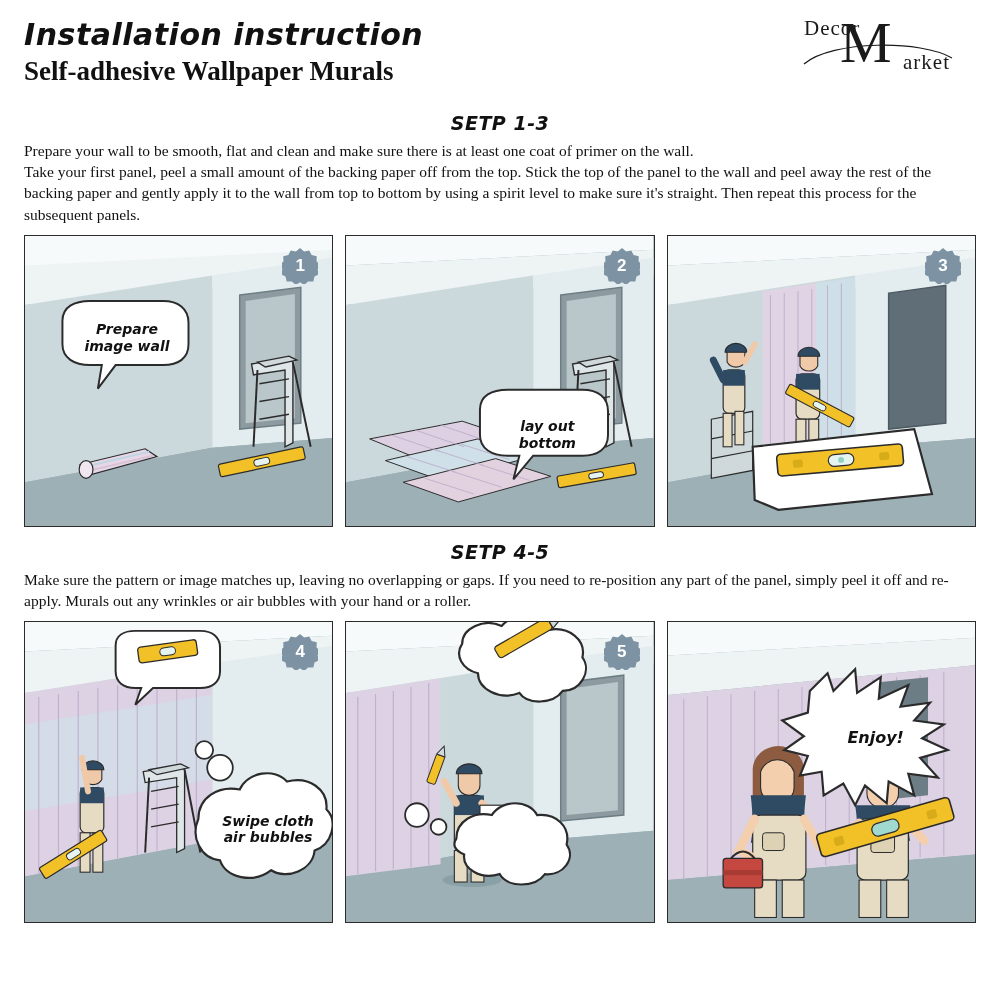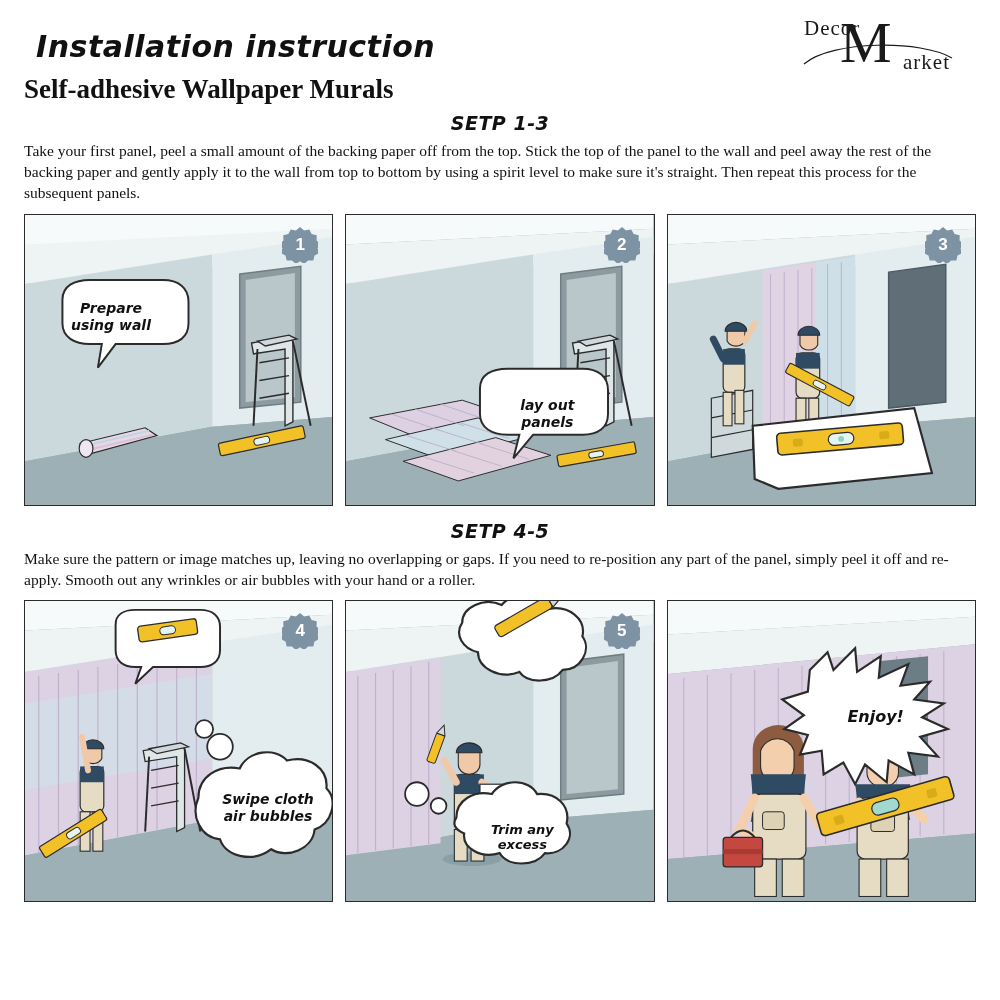--- a/index.html
+++ b/index.html
@@ -30,21 +30,21 @@
     padding-top: 18px;
     height: 80px;
   }
   .title-main {
     font-family: "DejaVu Sans", sans-serif;
     font-style: italic;
     font-weight: bold;
     font-size: 30px;
     letter-spacing: 0.5px;
     color: #111;
-    margin: 12px;
+    margin: 0;
     line-height: 1.1;
   }
   .title-sub {
     font-family: "Liberation Serif", serif;
     font-weight: bold;
     font-size: 27px;
     color: #111;
     margin: 6px 0 16px 0;
     line-height: 1.1;
   }
@@ -186,20 +186,21 @@
         <path d="M2 26 C 30 2, 120 2, 150 20" fill="none" stroke="#1a1a1a" stroke-width="1.2"></path>
       </svg>
       <div class="logo-decor">Decor</div>
       <div class="logo-m">M</div>
       <div class="logo-arket">arket</div>
     </div>
   </div>
 
   <div class="step-head">SETP 1-3</div>
   <div class="body-text">
+    <p>Prepare your wall to be smooth, flat and clean and make sure there is at least one coat of primer on the wall.</p>
     <p>Take your first panel, peel a small amount of the backing paper off from the top. Stick the top of the panel to the wall and peel away the rest of the backing paper and gently apply it to the wall from top to bottom by using a spirit level to make sure it's straight. Then repeat this process for the subsequent panels.</p>
   </div>
 
   <div class="strip">
 
     <div class="panel">
       <svg class="svgwrap" viewBox="0 0 312 290" preserveAspectRatio="none">
 
         <rect x="0" y="0" width="312" height="290" fill="#9cb0b6"></rect>
         <polygon points="0,0 312,0 312,40 0,70" fill="#eef3f4"></polygon>
@@ -235,24 +236,24 @@
           <line x1="236" y1="136" x2="232" y2="214" stroke-width="2" fill="none"></line>
         </g>
 
         <g transform="translate(196,232) rotate(-12)">
           <rect x="0" y="0" width="88" height="13" rx="2" fill="#f2c027" stroke="#2b2b2b" stroke-width="1.2"></rect>
           <rect x="36" y="3" width="16" height="7" rx="3" fill="#e6f4f1" stroke="#2b2b2b" stroke-width="1"></rect>
         </g>
 
         <path d="M38 86 C38 72, 50 66, 66 66 L140 66 C156 66, 166 74, 166 88 L166 110 C166 124, 156 131, 140 131 L92 131 L74 155 L78 131 L66 131 C50 131, 38 124, 38 110 Z" fill="#ffffff" stroke="#2b2b2b" stroke-width="2"></path>
       </svg>
-      <div class="callout" style="left:26px; top:78px; width:120px; height:48px;">
+      <div class="callout" style="left:42px; top:78px; width:120px; height:48px;">
         <div class="bubble-text">
           <span>Prepare</span><br>
-          <span>using wall</span>
+          <span>image wall</span>
         </div>
       </div>
       <div class="badge">
         <svg viewBox="0 0 40 40">
           <polygon fill="#7d93a3" points="20,0 24.6,3.8 30.3,2.7 32.9,7.9 38.6,9.1 38.4,14.9 42.7,18.8 39.5,23.7 41.4,29.2 36.1,31.6 34.8,37.3 29,37.3 24.6,41.1 20,38.1 15.4,41.1 11,37.3 5.2,37.3 3.9,31.6 -1.4,29.2 0.5,23.7 -2.7,18.8 1.6,14.9 1.4,9.1 7.1,7.9 9.7,2.7 15.4,3.8"></polygon>
         </svg>
         <div class="num">1</div>
       </div>
     </div>
 
@@ -299,21 +300,21 @@
         <g transform="translate(214,244) rotate(-10)">
           <rect x="0" y="0" width="80" height="12" rx="2" fill="#f2c027" stroke="#2b2b2b" stroke-width="1.2"></rect>
           <rect x="32" y="3" width="15" height="6" rx="3" fill="#e6f4f1" stroke="#2b2b2b" stroke-width="1"></rect>
         </g>
 
         <path d="M136 176 C136 162, 148 156, 164 156 L240 156 C256 156, 266 164, 266 178 L266 202 C266 216, 256 223, 240 223 L190 223 L170 247 L176 223 L164 223 C148 223, 136 216, 136 202 Z" fill="#ffffff" stroke="#2b2b2b" stroke-width="2"></path>
       </svg>
       <div class="callout" style="left:140px; top:168px; width:122px; height:48px;align-items:flex-end;">
         <div class="bubble-text">
           <span>lay out</span><br>
-          <span>panels</span>
+          <span>bottom</span>
         </div>
       </div>
       <div class="badge">
         <svg viewBox="0 0 40 40">
           <polygon fill="#7d93a3" points="20,0 24.6,3.8 30.3,2.7 32.9,7.9 38.6,9.1 38.4,14.9 42.7,18.8 39.5,23.7 41.4,29.2 36.1,31.6 34.8,37.3 29,37.3 24.6,41.1 20,38.1 15.4,41.1 11,37.3 5.2,37.3 3.9,31.6 -1.4,29.2 0.5,23.7 -2.7,18.8 1.6,14.9 1.4,9.1 7.1,7.9 9.7,2.7 15.4,3.8"></polygon>
         </svg>
         <div class="num">2</div>
       </div>
     </div>
 
@@ -383,21 +384,21 @@
         <svg viewBox="0 0 40 40">
           <polygon fill="#7d93a3" points="20,0 24.6,3.8 30.3,2.7 32.9,7.9 38.6,9.1 38.4,14.9 42.7,18.8 39.5,23.7 41.4,29.2 36.1,31.6 34.8,37.3 29,37.3 24.6,41.1 20,38.1 15.4,41.1 11,37.3 5.2,37.3 3.9,31.6 -1.4,29.2 0.5,23.7 -2.7,18.8 1.6,14.9 1.4,9.1 7.1,7.9 9.7,2.7 15.4,3.8"></polygon>
         </svg>
         <div class="num">3</div>
       </div>
     </div>
   </div>
 
   <div class="step-head">SETP 4-5</div>
   <div class="body-text">
-    <p> Make sure the pattern or image matches up, leaving no overlapping or gaps. If you need to re-position any part of the panel, simply peel it off and re-apply. Smooth out any wrinkles or air bubbles with your hand or a roller.</p>
+    <p> Make sure the pattern or image matches up, leaving no overlapping or gaps. If you need to re-position any part of the panel, simply peel it off and re-apply. Murals out any wrinkles or air bubbles with your hand or a roller.</p>
   </div>
 
   <div class="strip">
 
     <div class="panel tall">
       <svg class="svgwrap" viewBox="0 0 312 300" preserveAspectRatio="none">
         <rect x="0" y="0" width="312" height="300" fill="#9cb0b6"></rect>
         <polygon points="0,0 312,0 312,14 0,30" fill="#f7fafa"></polygon>
         <polygon points="0,30 312,14 312,42 0,72" fill="#eef3f4"></polygon>
         <polygon points="0,72 190,42 190,222 0,258" fill="#ccd9dc"></polygon>
@@ -534,26 +535,20 @@
         <circle cx="94" cy="208" r="8" fill="#ffffff" stroke="#2b2b2b" stroke-width="1.8"></circle>
         <path d="M112 220
                  C112 202, 130 192, 148 196
                  C158 180, 186 180, 194 196
                  C214 194, 228 208, 224 226
                  C234 240, 220 258, 202 256
                  C192 270, 164 270, 156 256
                  C136 262, 118 250, 120 236
                  C110 232, 108 226, 112 220 Z" fill="#ffffff" stroke="#2b2b2b" stroke-width="2.2"></path>
       </svg>
-      <div class="callout" style="left:124px; top:212px; width:104px; height:48px;">
-        <div class="bubble-text small">
-          <span>Trim any</span><br>
-          <span>excess</span>
-        </div>
-      </div>
       <div class="badge">
         <svg viewBox="0 0 40 40">
           <polygon fill="#7d93a3" points="20,0 24.6,3.8 30.3,2.7 32.9,7.9 38.6,9.1 38.4,14.9 42.7,18.8 39.5,23.7 41.4,29.2 36.1,31.6 34.8,37.3 29,37.3 24.6,41.1 20,38.1 15.4,41.1 11,37.3 5.2,37.3 3.9,31.6 -1.4,29.2 0.5,23.7 -2.7,18.8 1.6,14.9 1.4,9.1 7.1,7.9 9.7,2.7 15.4,3.8"></polygon>
         </svg>
         <div class="num">5</div>
       </div>
     </div>
 
     <div class="panel tall">
       <svg class="svgwrap" viewBox="0 0 312 300" preserveAspectRatio="none">

